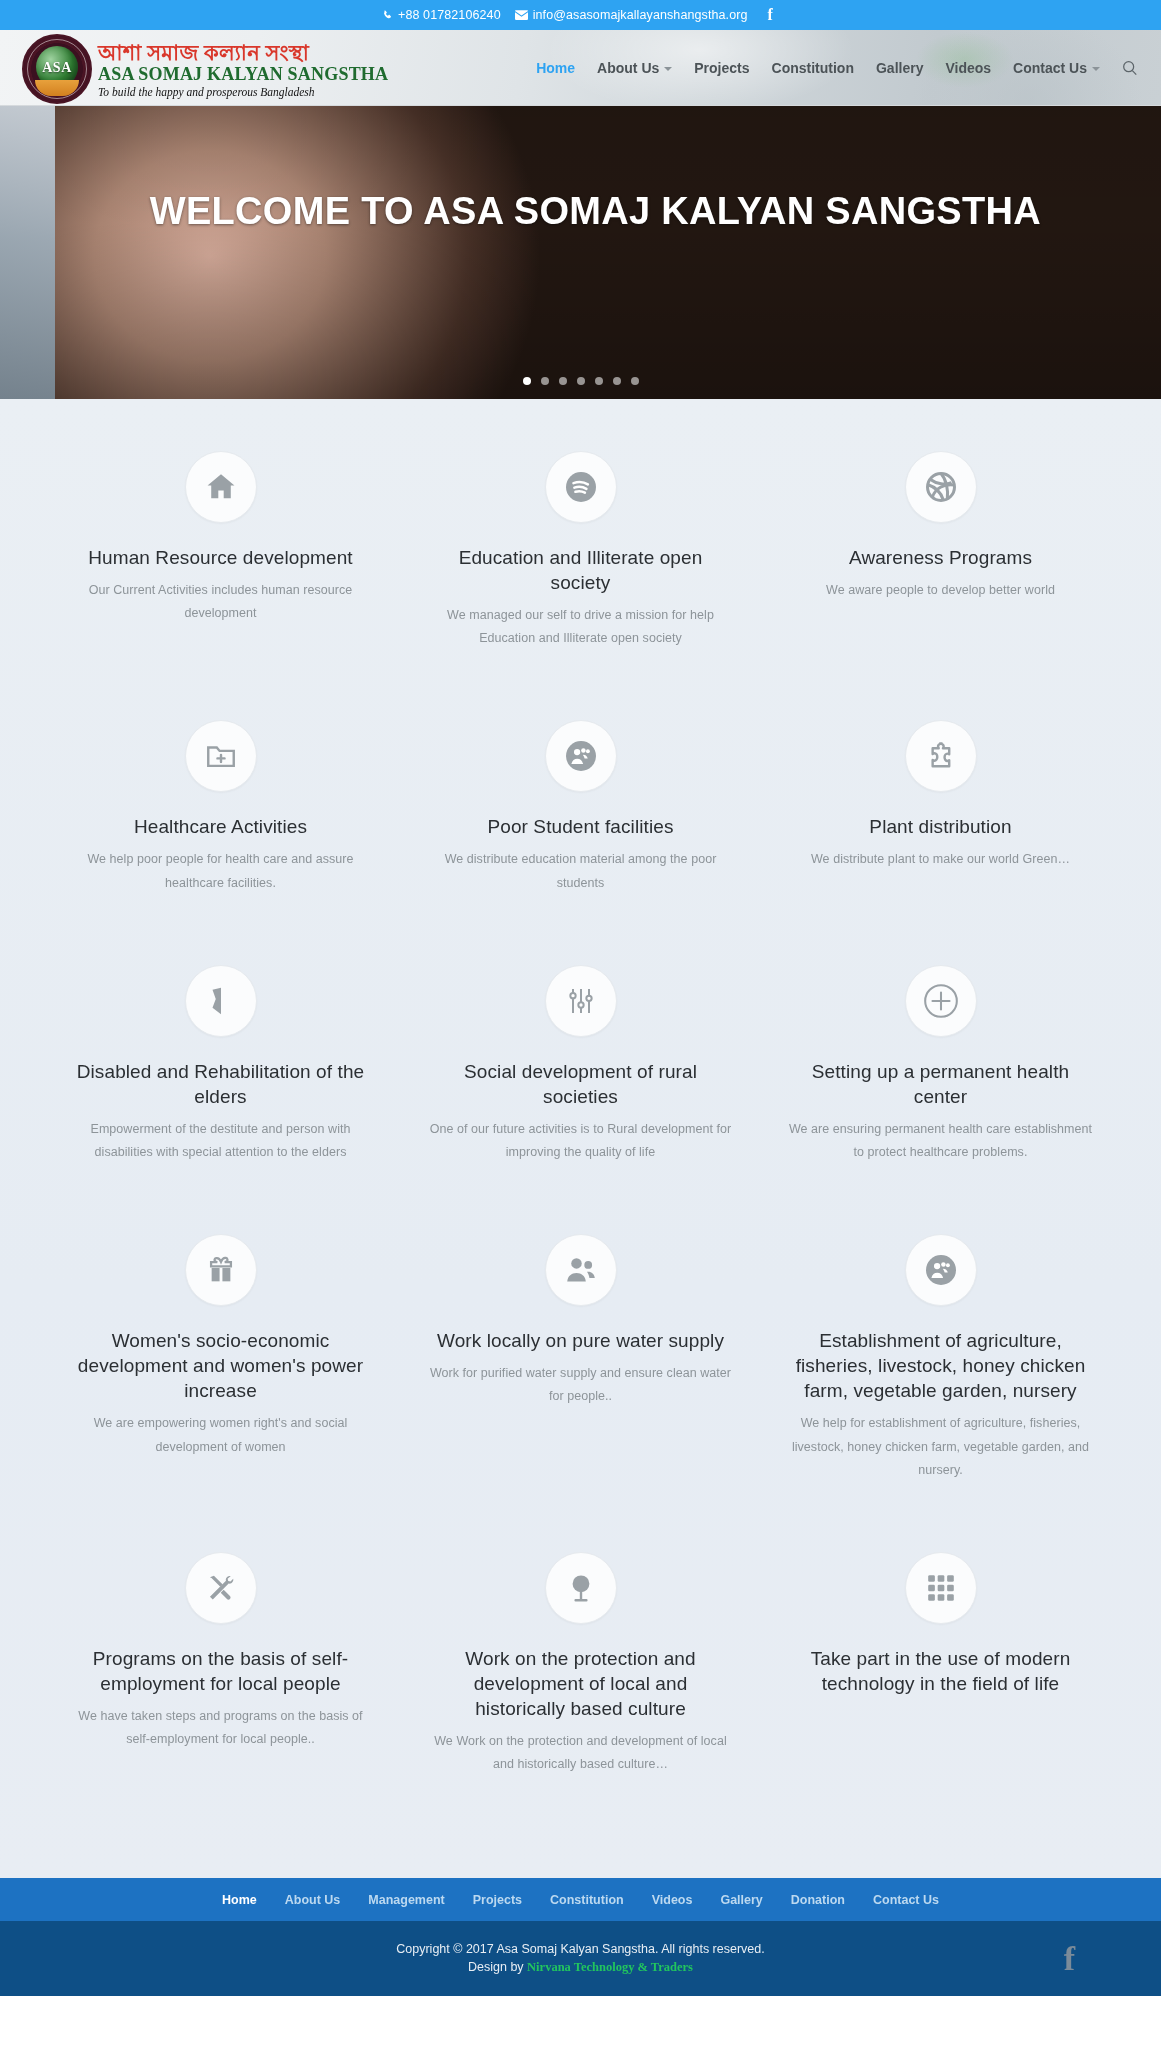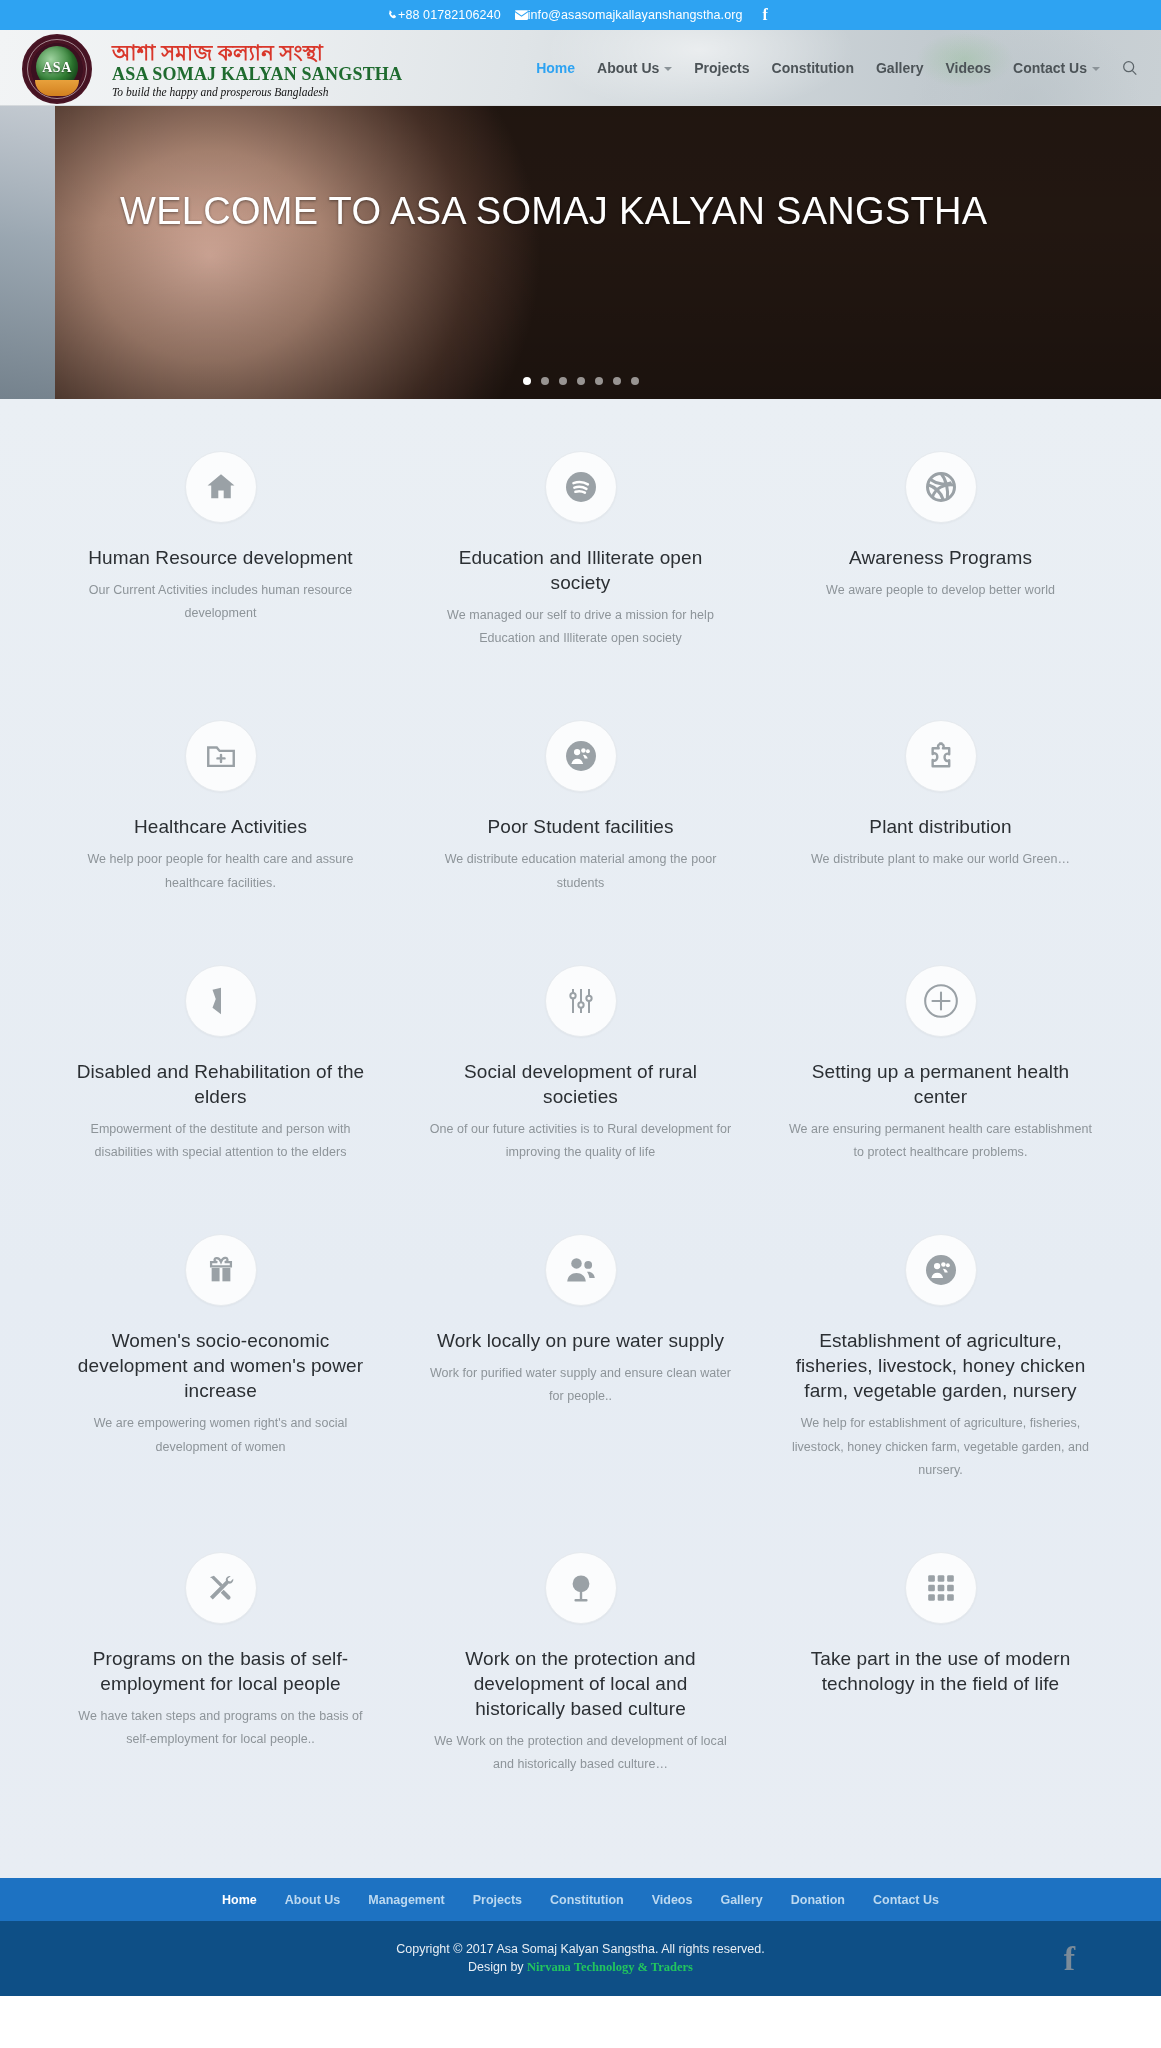--- a/index.html
+++ b/index.html
@@ -15,21 +15,21 @@
     background: #2ea3f2;
     height: 30px;
     display: flex;
     align-items: center;
     justify-content: center;
     gap: 14px;
     color: #ffffff;
     font-size: 12.5px;
     letter-spacing: .1px;
   }
-  .topbar-item { display: flex; align-items: center; color:#fff; }
+  .topbar-item { display: flex; align-items: center; gap: 5px; color:#fff; }
   .topbar-item a, .topbar a { color: #fff; text-decoration: none; }
   .tb-icon { display:inline-flex; align-items:center; }
   .tb-fb {
     font-family: "Liberation Serif", serif;
     font-weight: bold;
     font-size: 16px;
     line-height: 1;
     padding: 0 6px;
   }
 
@@ -46,21 +46,21 @@
     position:absolute; inset:0;
     background:
       radial-gradient(ellipse 220px 90px at 700px 20px, rgba(255,255,255,.55), rgba(255,255,255,0) 70%),
       radial-gradient(ellipse 160px 120px at 1030px 70px, rgba(180,190,195,.45), rgba(255,255,255,0) 70%),
       radial-gradient(ellipse 70px 40px at 965px 30px, rgba(140,190,140,.40), rgba(255,255,255,0) 70%);
     pointer-events:none;
   }
   .logo-wrap {
     position: absolute;
     left: 22px; top: 4px;
-    display: flex; align-items: center; gap: 20px;
+    display: flex; align-items: center; gap: 6px;
     z-index: 3;
   }
   .logo-seal {
     width: 70px; height: 70px; border-radius: 50%;
     background: #3b1020;
     border: 2px solid #4a1525;
     position: relative;
     display:flex; align-items:center; justify-content:center;
     overflow:hidden;
   }
@@ -168,25 +168,25 @@
     background:
       linear-gradient(180deg, rgba(0,0,0,.10), rgba(0,0,0,.05) 40%, rgba(0,0,0,.25));
   }
   .hero-left-panel{
     position:absolute; left:0; top:0; bottom:0; width:55px;
     background: linear-gradient(180deg,#cfd9e2,#9fb0bd 45%, #7b8c99);
     opacity:.9;
   }
   .hero-title {
     position:absolute; left:0; right:0; top: 83px;
-    text-align:left;
+    text-align:right;
     color:#fff;
     font-size: 38px;
     line-height: 1.18;
-    font-weight: normal;
+    font-weight: bold;
     letter-spacing: .3px;
     text-shadow: 0 1px 3px rgba(0,0,0,.45);
     padding: 0 120px;
     z-index:2;
   }
   .hero-dots {
     position:absolute; bottom: 14px; left:0; right:0;
     display:flex; justify-content:center; gap: 10px; z-index:3;
   }
   .hero-dots span {

